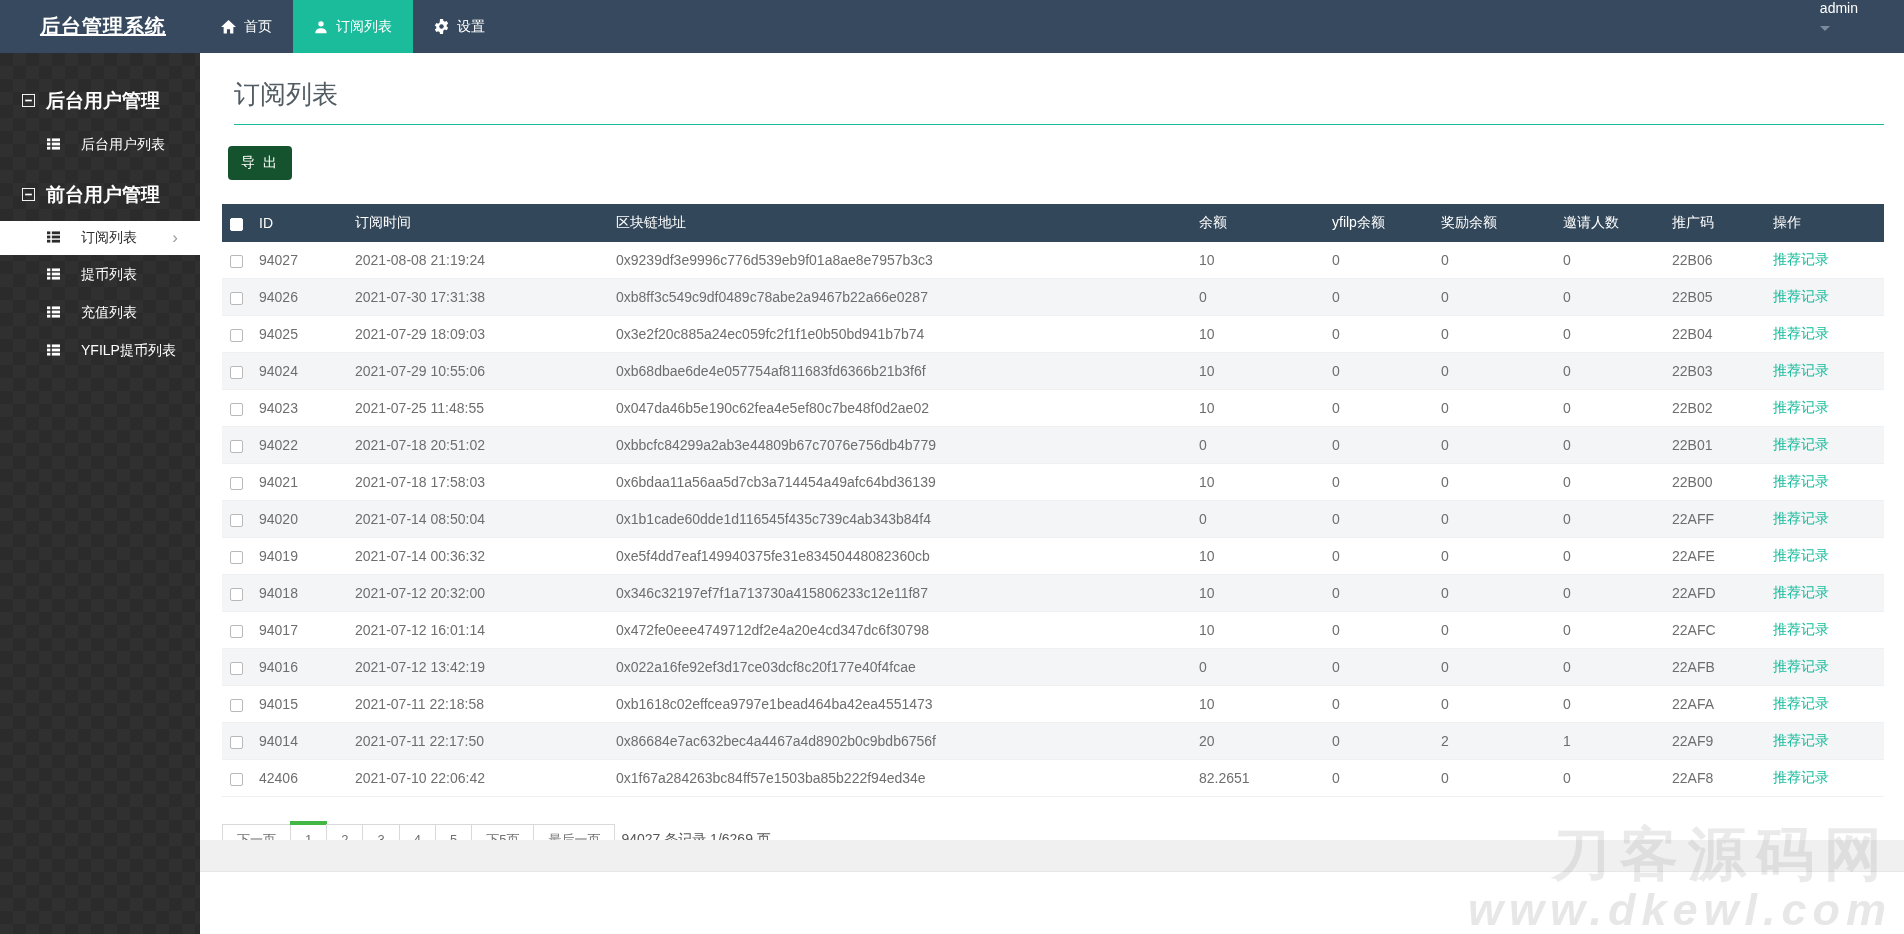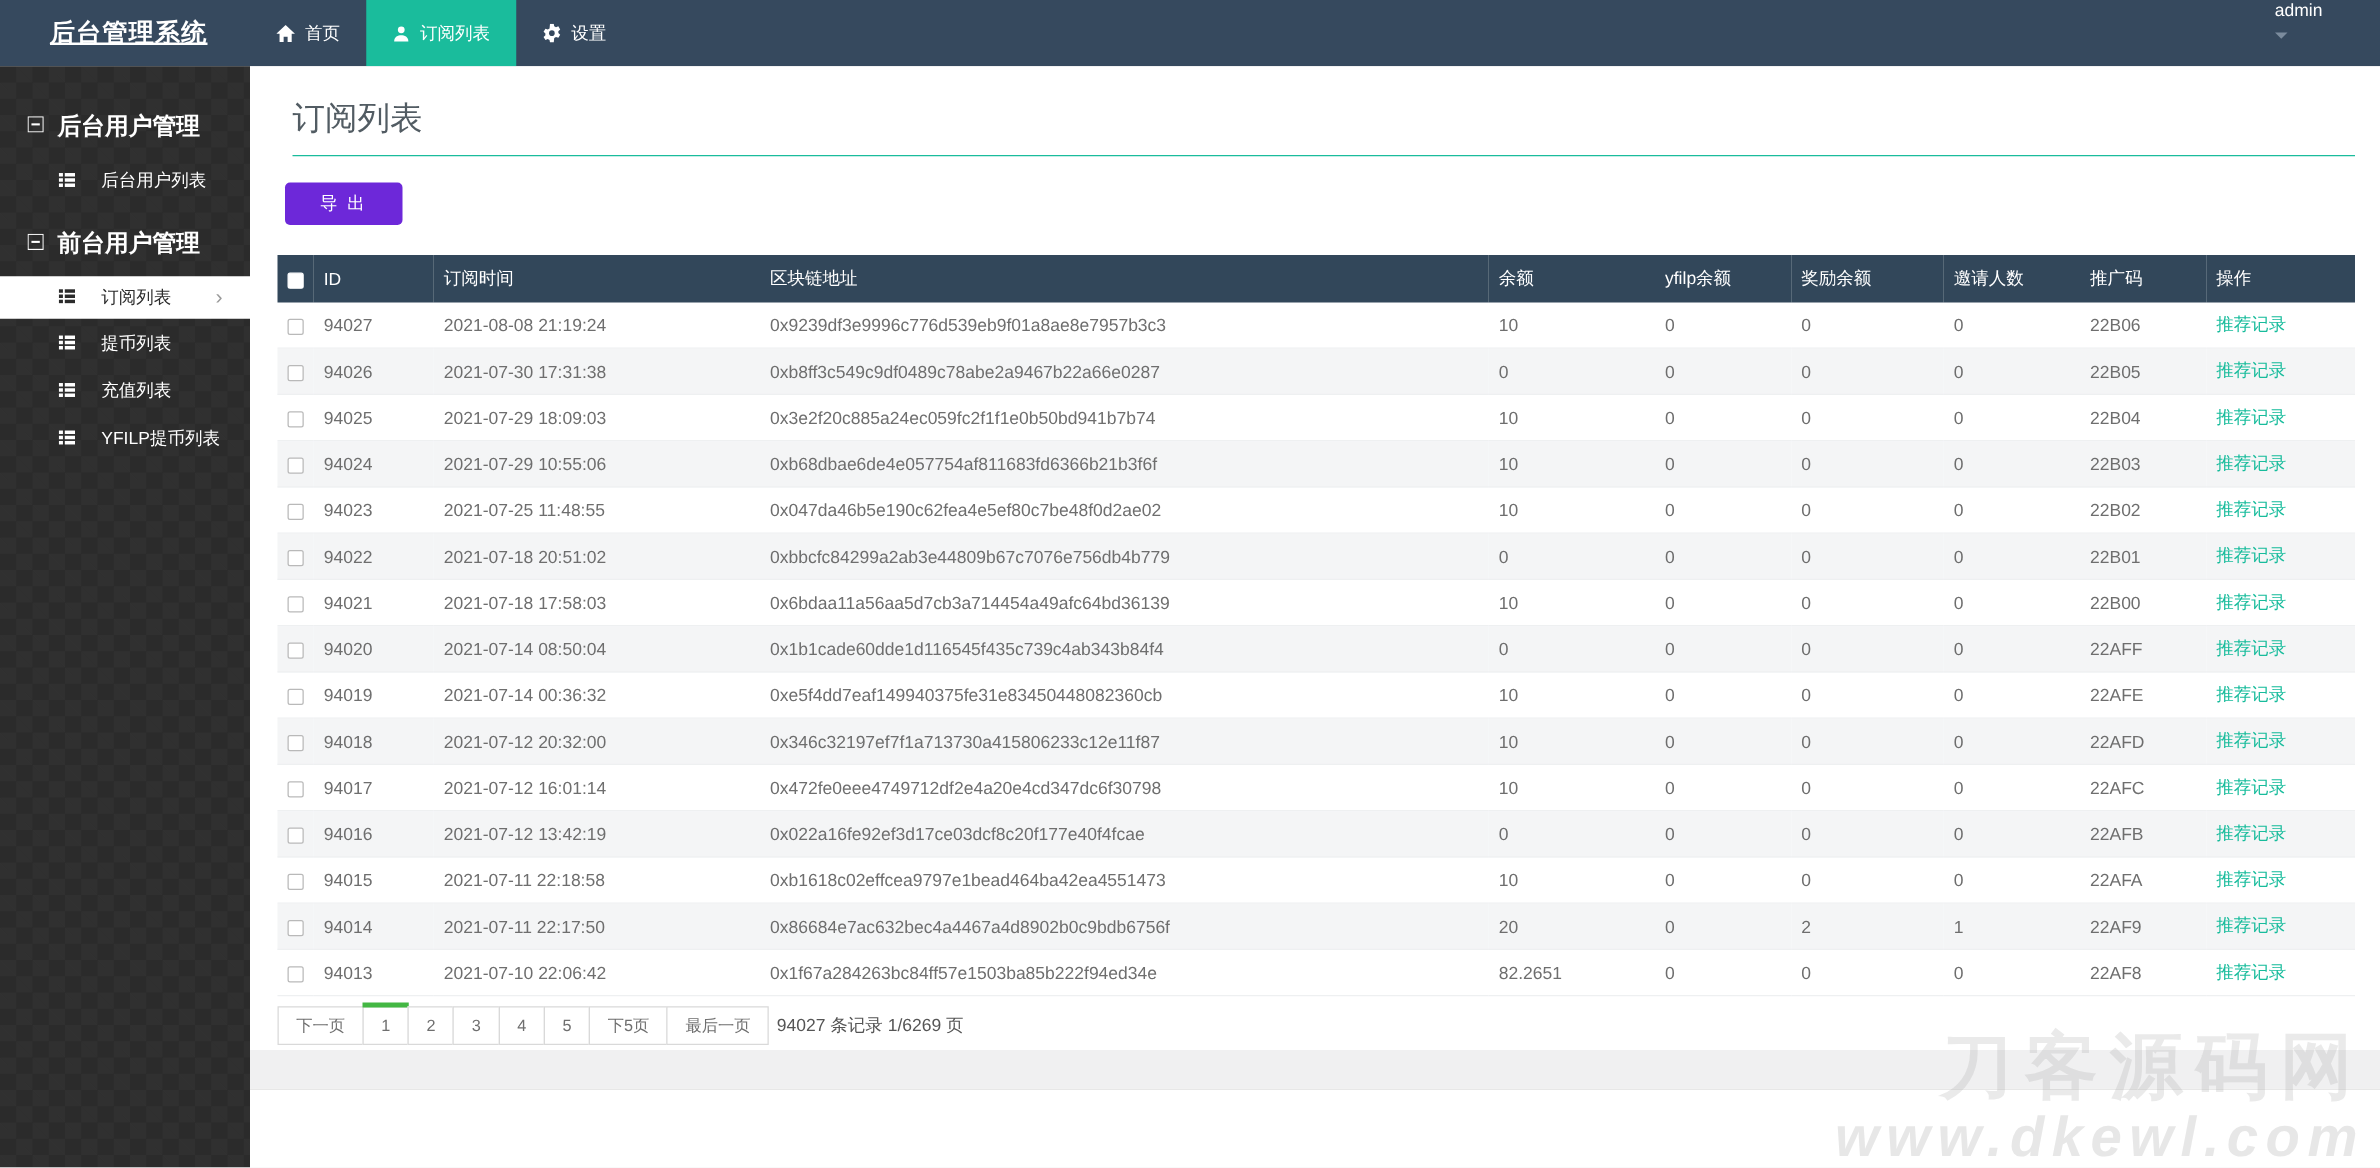--- a/index.html
+++ b/index.html
@@ -36,35 +36,35 @@
   .side-item { display:flex; align-items:center; gap:21px; padding:9px 0 9px 47px;
                color:#fff; font-size:14px; cursor:pointer; position:relative; margin:2px 0; }
   .side-item.active { background:#fff; color:#2b2b2b; padding-top:8px; padding-bottom:8px; }
   .side-item .chev { position:absolute; right:22px; top:50%; transform:translateY(-54%);
                      color:#9a9a9a; font-size:17px; line-height:1; }
   
   .main { flex:1; display:flex; flex-direction:column; min-width:0; }
   .content { background:#fff; height:787px; padding:20px 20px 6px 22px; overflow:hidden; }
   .page-title { font-size:26px; font-weight:400; color:#525c63; margin:6px 0 0 12px; line-height:30px; }
   .title-rule { border:none; border-bottom:1px solid #1abc9c; margin:15px 0 21px 12px; }
-  .btn-export { background:#6d28d9; color:#fff; border:none; border-radius:4px;
-                font-size:14px; padding:8px 28px; margin-left:6px; cursor:pointer;
+  .btn-export { background:#14532d; color:#fff; border:none; border-radius:4px;
+                font-size:14px; padding:8px 13px; margin-left:6px; cursor:pointer;
                 font-family:inherit; letter-spacing:2px; }
   
   table.grid { width:100%; border-collapse:collapse; margin-top:24px; font-size:14px; }
   table.grid thead th { background:#32475a; color:#fff; font-weight:400; text-align:left;
                         padding:10px 8px; white-space:nowrap; }
   table.grid tbody td { padding:9px 8px; border-bottom:1px solid #eef0f1; color:#6e6e6e; white-space:nowrap; }
   table.grid tbody tr:nth-child(even) { background:#f4f5f6; }
   .cbx { display:inline-block; width:13px; height:13px; border:1px solid #b9b9b9; border-radius:2px;
          background:#fff; vertical-align:middle; cursor:pointer; }
   .cbx.head { border-color:#fff; }
   a.ref-link { color:#18bc9c; text-decoration:none; cursor:pointer; }
   
-  .pager-row { display:flex; align-items:center; margin-top:8px; }
+  .pager-row { display:flex; align-items:center; margin-top:27px; }
   .pager { display:flex; }
   .pg-btn { border:1px solid #d9d9d9; background:#fff; color:#6f6f6f; font-size:13px;
             padding:7px 14px; margin-left:-1px; cursor:pointer; position:relative; line-height:15px;
             font-family:inherit; }
   .pg-btn:first-child { margin-left:0; }
   .pg-btn.active::before { content:""; position:absolute; left:-1px; right:-1px; top:-4px;
                            height:4px; background:#43b743; }
   .pg-summary { font-size:14px; color:#555; margin-left:6px; }
   
   .gray-gap { height:31px; }
@@ -388,21 +388,21 @@
               <td>0x86684e7ac632bec4a4467a4d8902b0c9bdb6756f</td>
               <td>20</td>
               <td>0</td>
               <td>2</td>
               <td>1</td>
               <td>22AF9</td>
               <td><a class="ref-link" href="#">推荐记录</a></td>
             </tr>
             <tr>
               <td><span class="cbx"></span></td>
-              <td>94013</td>
+              <td>42406</td>
               <td>2021-07-10 22:06:42</td>
               <td>0x1f67a284263bc84ff57e1503ba85b222f94ed34e</td>
               <td>82.2651</td>
               <td>0</td>
               <td>0</td>
               <td>0</td>
               <td>22AF8</td>
               <td><a class="ref-link" href="#">推荐记录</a></td>
             </tr>
           </tbody>

